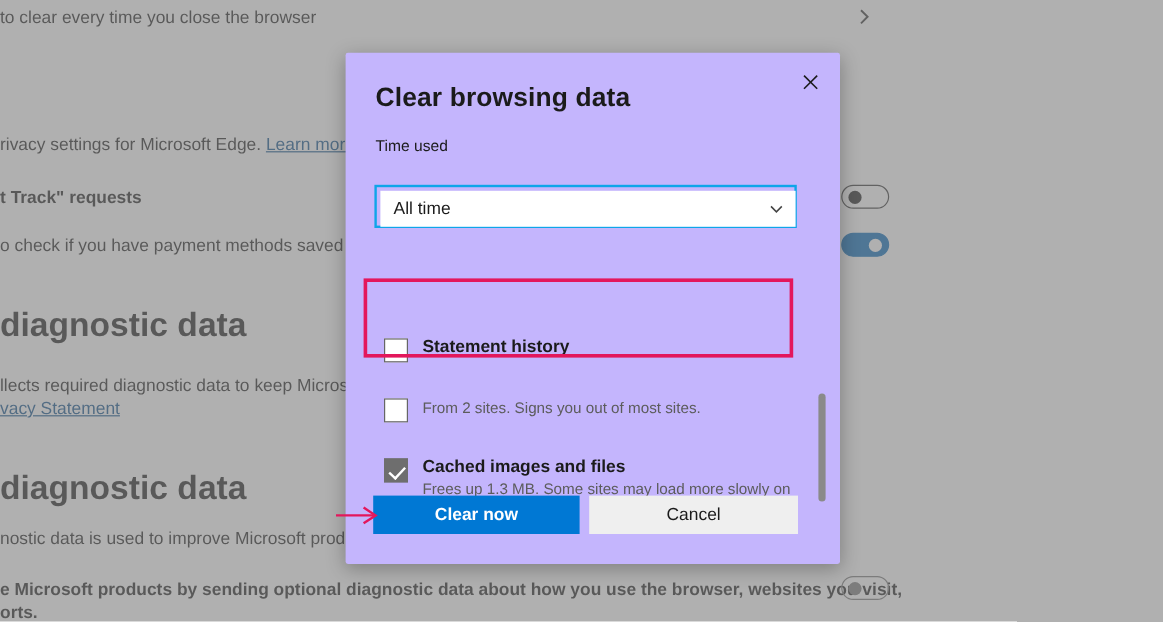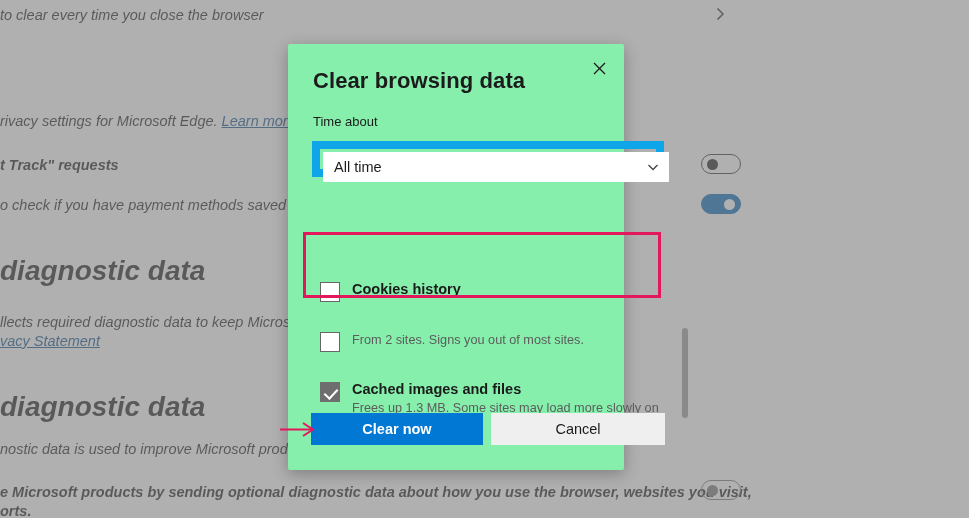--- a/index.html
+++ b/index.html
@@ -19,21 +19,20 @@
     position: absolute; inset: 0;
     background: #ffffff;
     color: #1b1b1b;
   }
   .bg-line {
     position: absolute;
     font-size: 14.5px;
     line-height: 18px;
     color: #1b1b1b;
     white-space: nowrap;
-    font-style: italic;
   }
   .bg-line.heading {
     font-size: 28px;
     line-height: 26px;
     font-weight: 600;
     color: #1b1b1b;
   }
   .bg-line.semibold { font-weight: 600; }
   .bg-link {
     color: #0d4f8b;
@@ -75,22 +74,22 @@
   
   .scrim {
     position: absolute; inset: 0;
     background: rgba(128,128,128,0.62);
   }
 
   
   .dialog {
     position: absolute;
     left: 288px; top: 44px;
-    width: 336px; height: 426px;
-    background: #86efac;
+    width: 412px; height: 426px;
+    background: #c4b5fd;
     box-shadow: 0 4px 16px rgba(0,0,0,0.28);
     border-radius: 2px;
   }
   .dialog-close {
     position: absolute;
     right: 8px; top: 8px;
     width: 34px; height: 32px;
     display: flex; align-items: center; justify-content: center;
     color: #1b1b1b;
     cursor: pointer;
@@ -111,23 +110,23 @@
   .field-label {
     position: absolute;
     left: 25px; top: 70px;
     font-size: 13px;
     color: #1b1b1b;
   }
 
   
   .hl-combo {
     position: absolute;
-    left: 24px; top: 97px;
+    left: 24px; top: 110px;
     width: 352px; height: 36px;
-    border: 8px solid #0ea5e9;
+    border: 2px solid #0ea5e9;
   }
   .combo {
     position: absolute;
     left: 3px; top: 3px;
     width: 346px; height: 30px;
     background: #ffffff;
     display: flex;
     align-items: center;
     padding: 0 9px 0 11px;
     cursor: pointer;
@@ -302,40 +301,40 @@
 
     <button class="dialog-close">
       <svg width="13" height="13" viewBox="0 0 13 13" stroke="currentColor" stroke-width="1.3" fill="none">
         <line x1="1" y1="1" x2="12" y2="12"></line>
         <line x1="12" y1="1" x2="1" y2="12"></line>
       </svg>
     </button>
 
     <div class="dialog-title">Clear browsing data</div>
 
-    <div class="field-label">Time about</div>
+    <div class="field-label">Time used</div>
 
     <div class="hl-combo">
       <div class="combo">
         <span class="combo-value">All time</span>
         <span class="combo-chev">
           <svg width="14" height="14" viewBox="0 0 14 14" fill="none" stroke="currentColor" stroke-width="1.3">
             <polyline points="2.5,5 7,9.5 11.5,5"></polyline>
           </svg>
         </span>
       </div>
     </div>
 
     <div class="options">
 
 
       <div class="opt" style="top:94px;">
         <div class="cbox"></div>
         <div class="opt-text">
-          <div class="opt-title">Cookies history</div>
+          <div class="opt-title">Statement history</div>
         </div>
       </div>
 
       <div class="opt" style="top:144px;">
         <div class="cbox"></div>
         <div class="opt-text">
           <div class="opt-sub">From 2 sites. Signs you out of most sites.</div>
         </div>
       </div>
 

